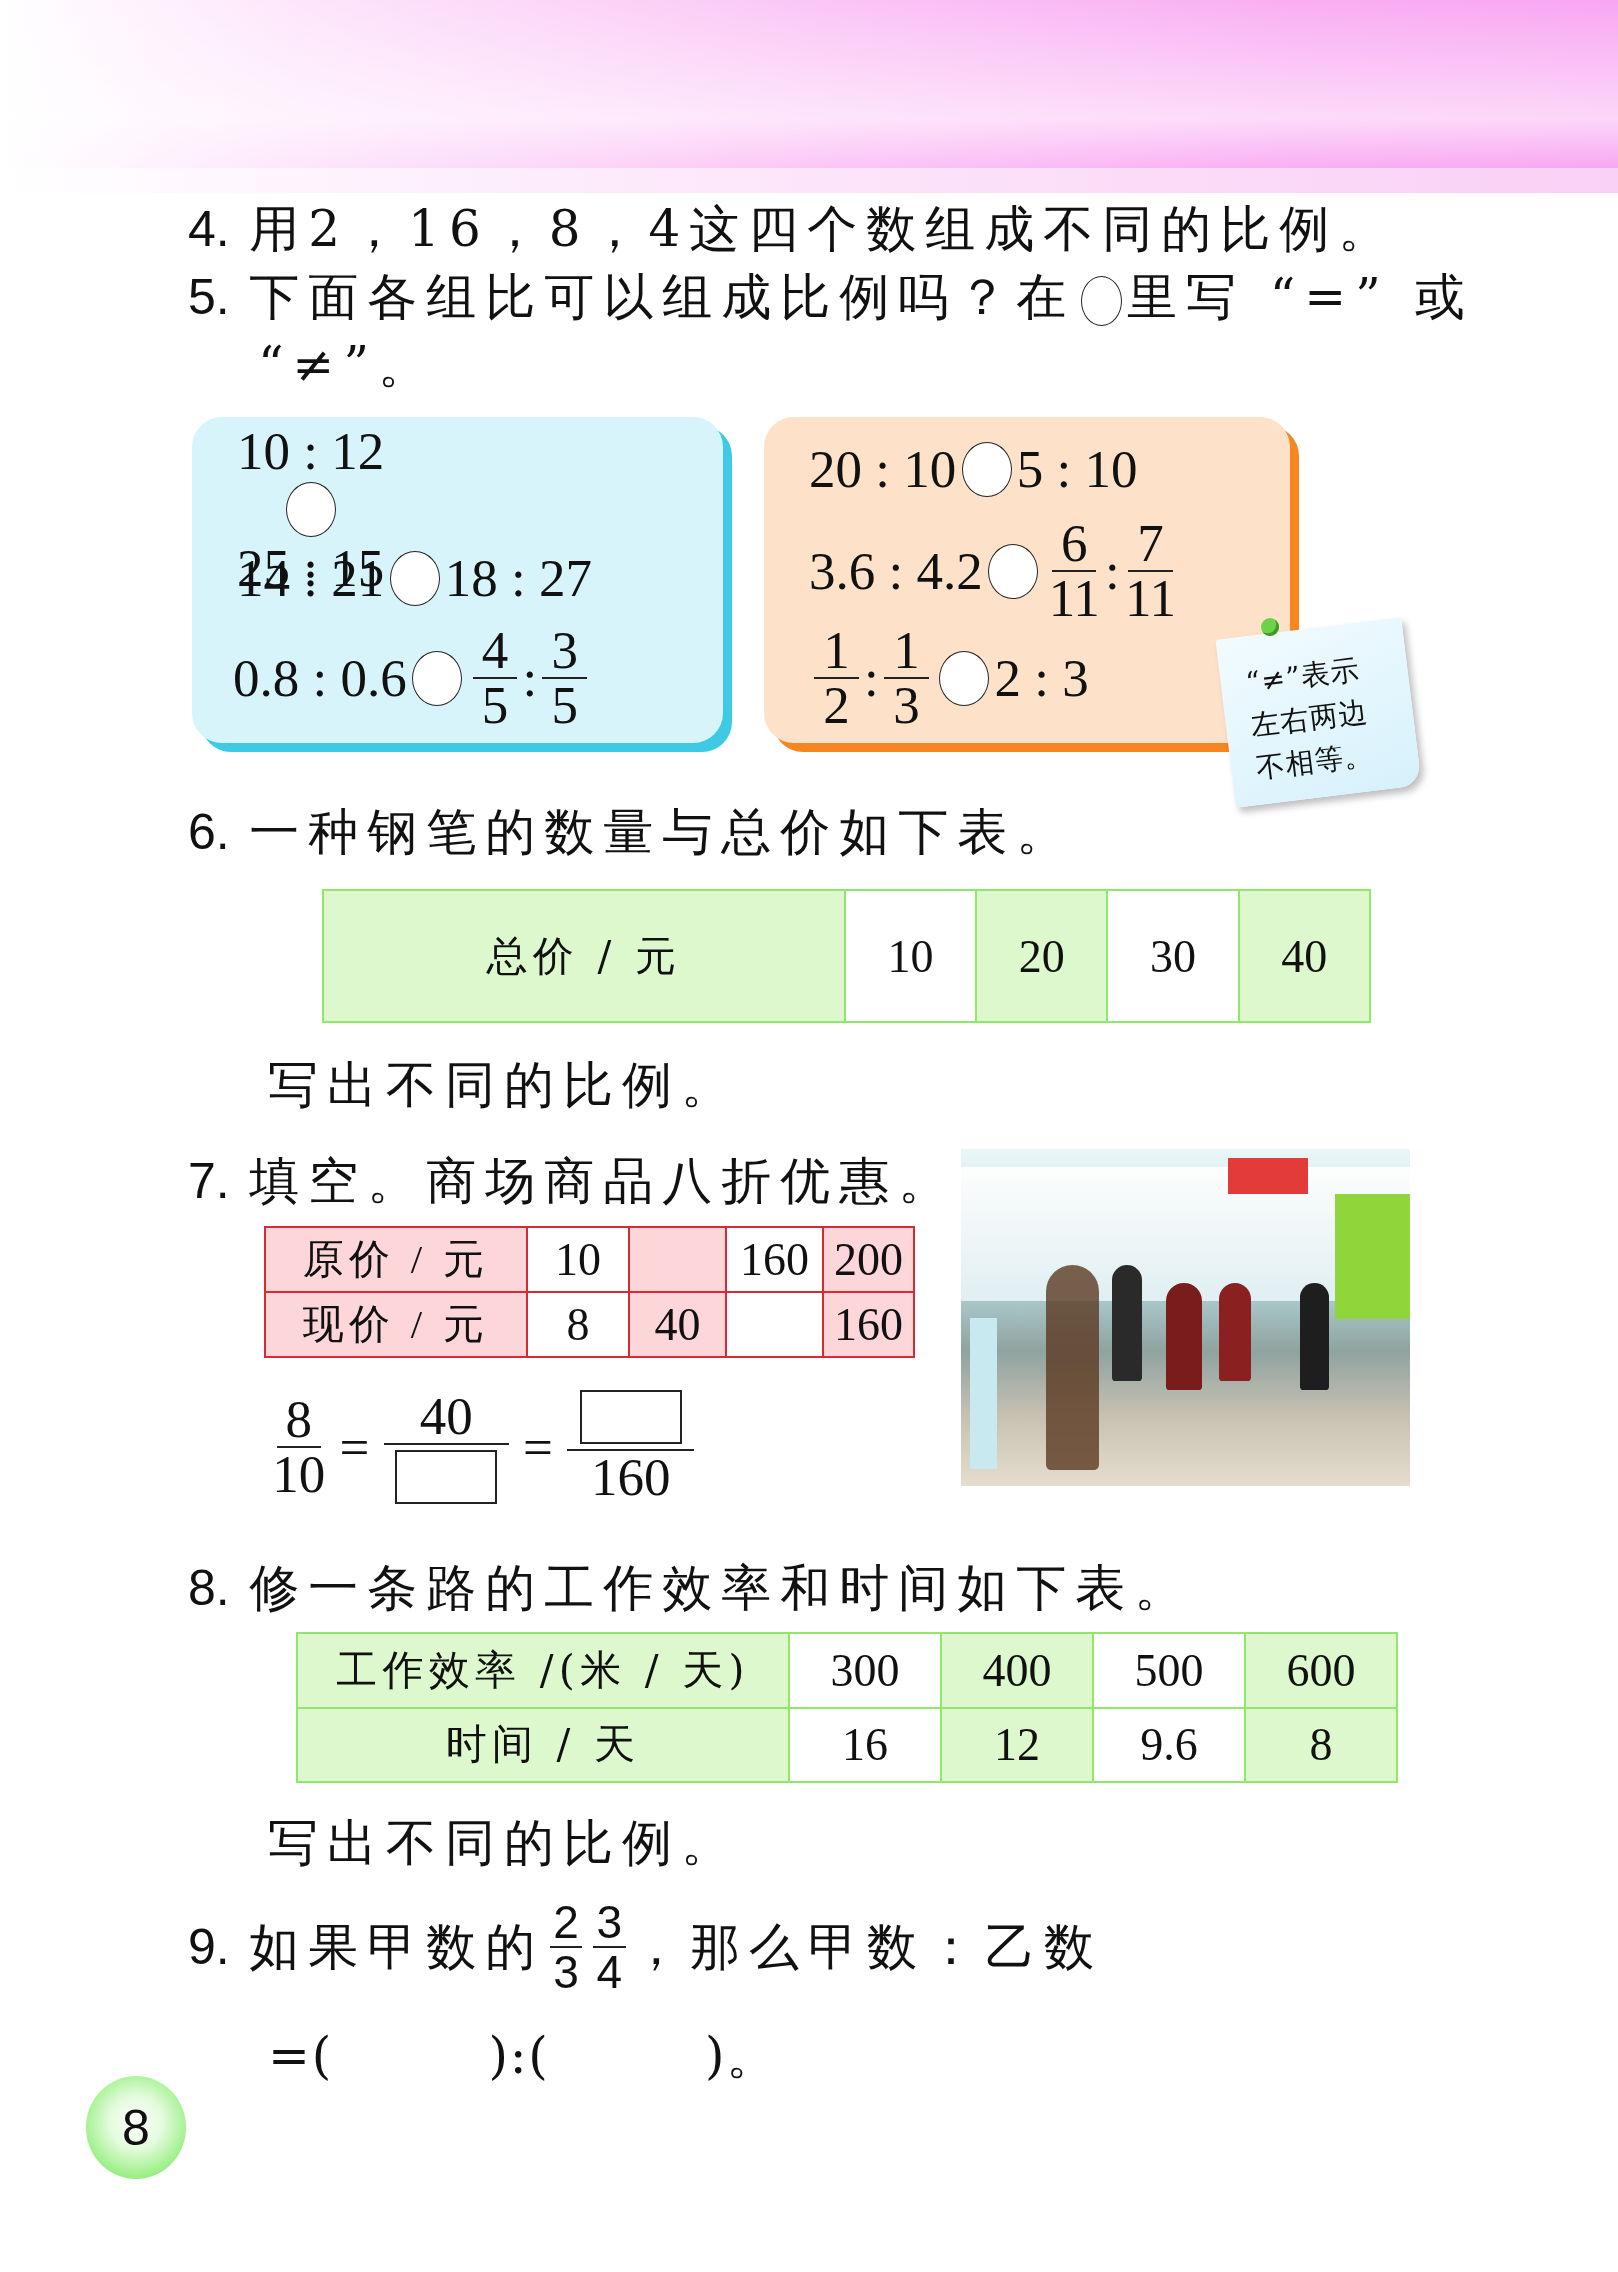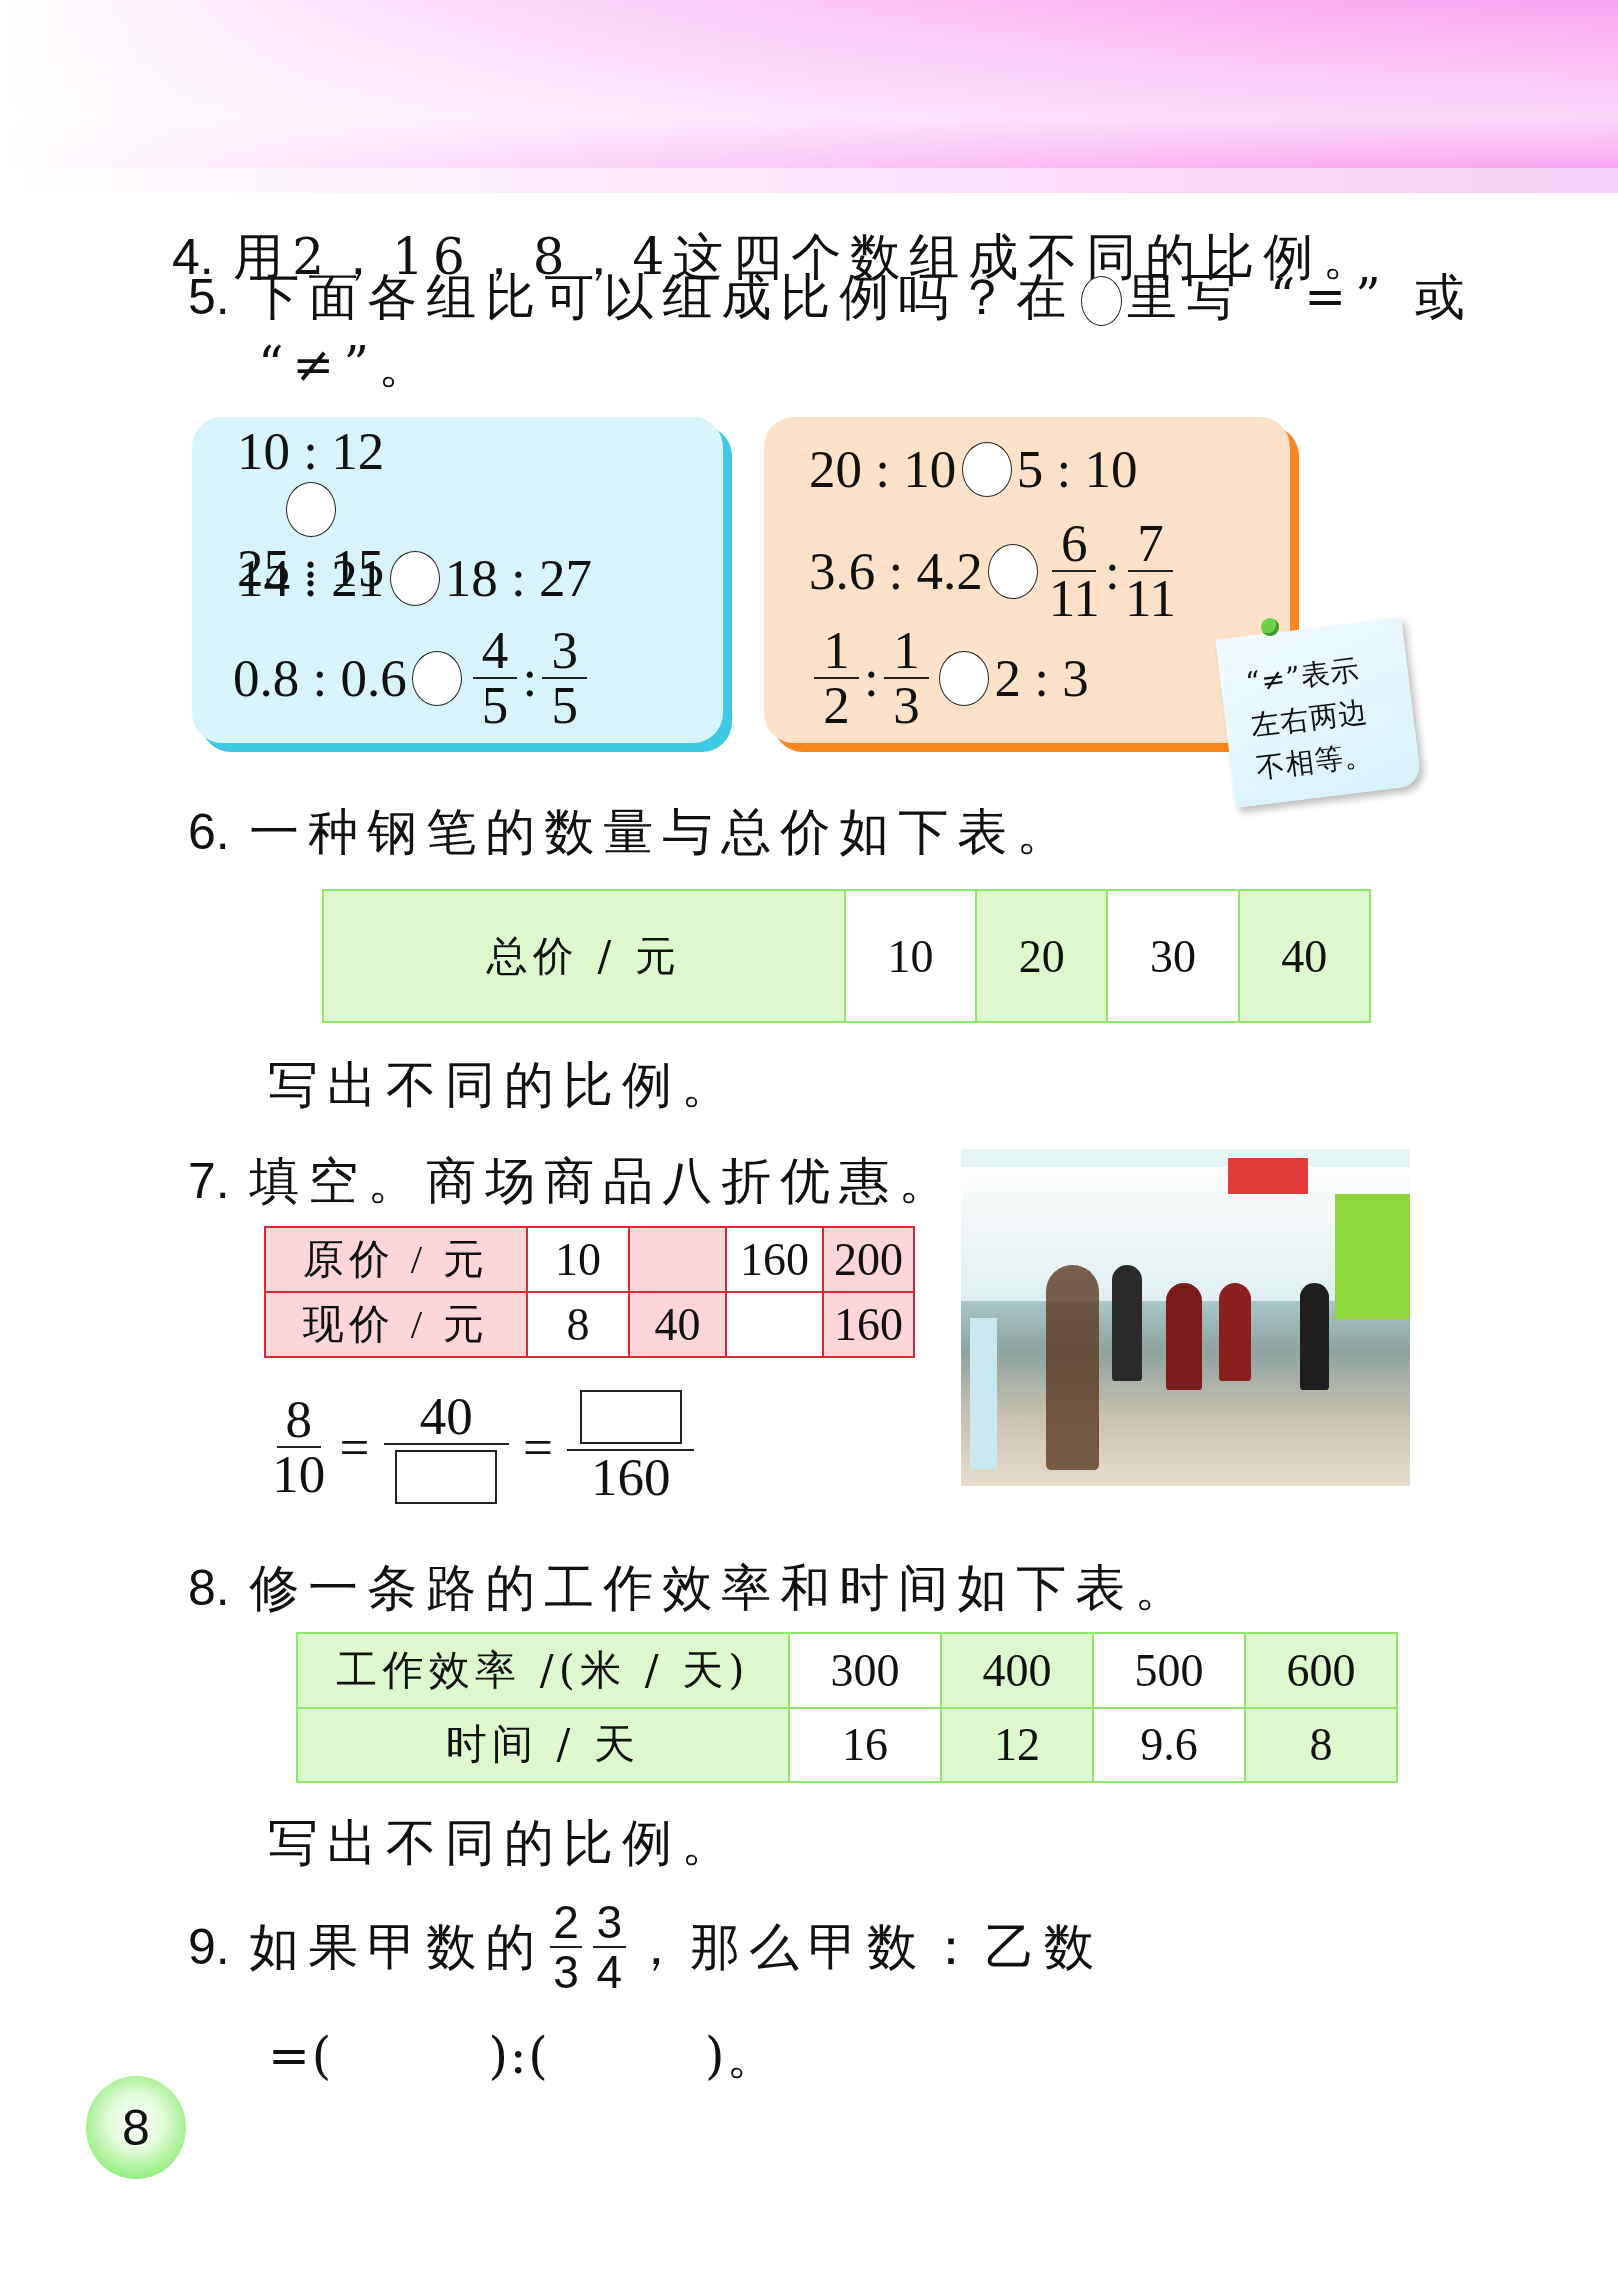--- a/index.html
+++ b/index.html
@@ -40,21 +40,21 @@
   .badge{left:86px;top:2076px;width:100px;height:103px;border-radius:50%;
      background:radial-gradient(circle at 50% 45%,#ffffff 0%,#e4fbdc 35%,#9ef08a 70%,#5fde49 100%);
      font-family:"Liberation Sans",sans-serif;font-size:50px;display:flex;align-items:center;justify-content:center;}
 </style>
 </head>
 <body>
 
 <div class="abs header-band"></div>
 <div class="abs header-strip"></div>
 
-<div class="abs q" style="left:172px;top:201px;margin-top:28px;">
+<div class="abs q" style="left:188px;top:201px;">
   <span class="qnum">4.</span><span>用2，16，8，4这四个数组成不同的比例。</span>
 </div>
 
 <div class="abs q" style="left:188px;top:269px;">
   <span class="qnum">5.</span><span>下面各组比可以组成比例吗？在</span><span class="circ" style="width:39px;height:48px;vertical-align:middle;"></span><span>里写 “=” 或</span>
 </div>
 <div class="abs q" style="left:258px;top:337px;">
   <span>“≠”。</span>
 </div>
 

